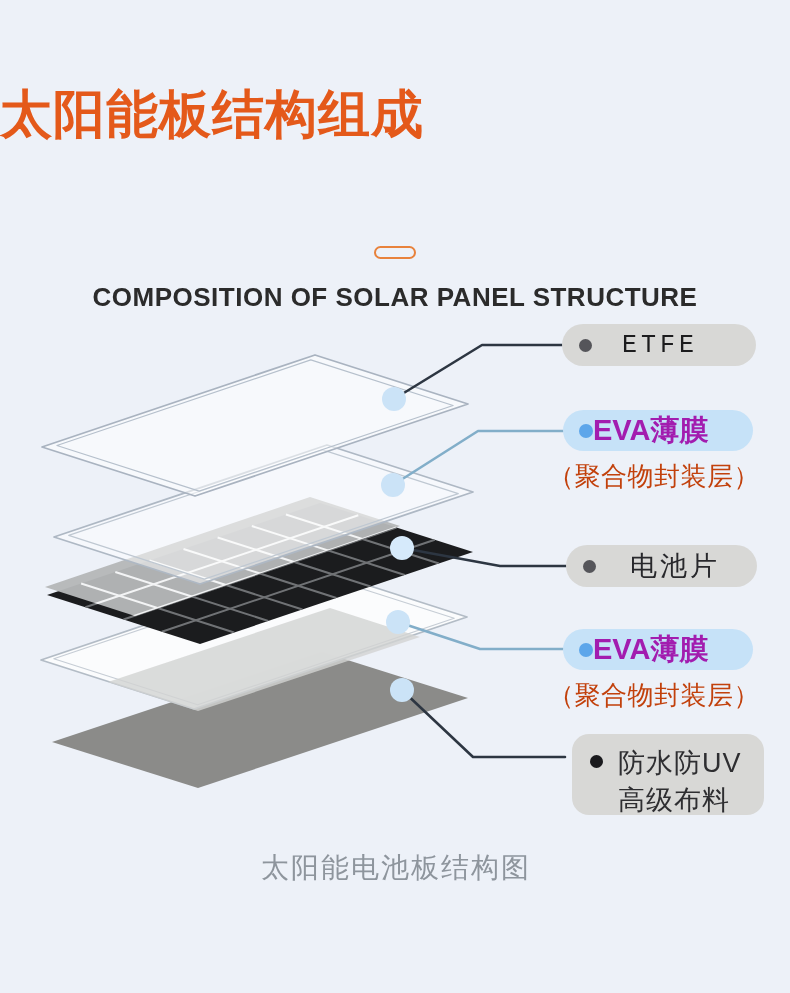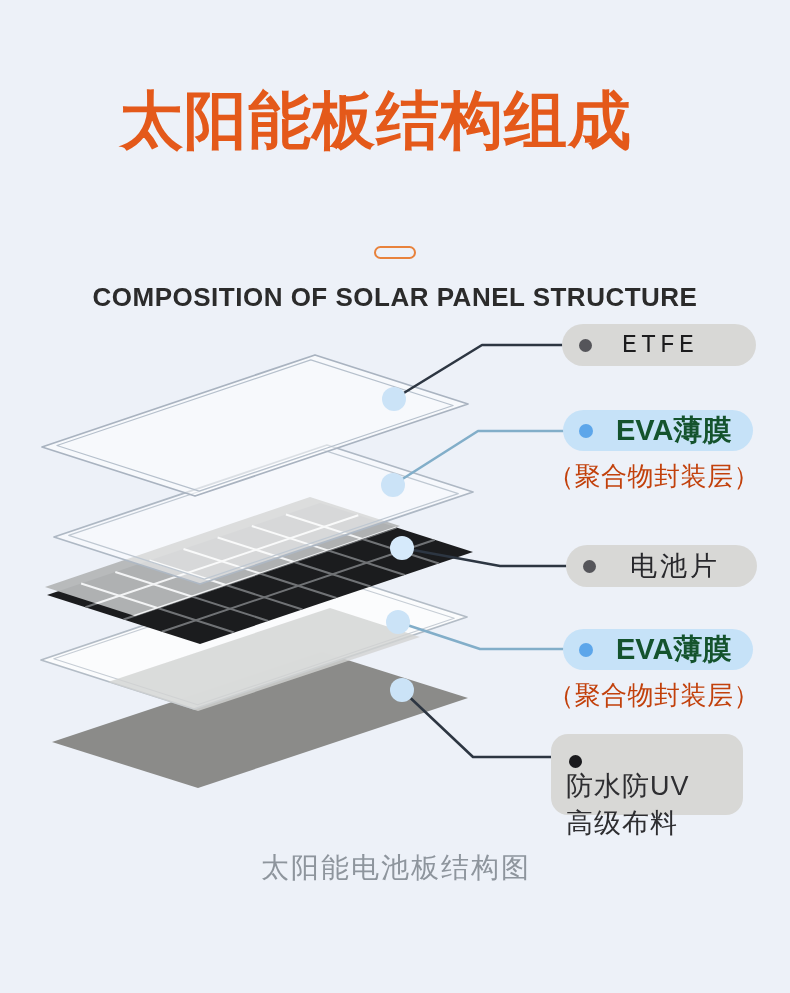--- a/index.html
+++ b/index.html
@@ -10,22 +10,22 @@
     overflow: hidden;
   }
   #canvas {
     position: relative;
     width: 790px; height: 993px;
     background: #edf1f8;
   }
   
   .title {
     position: absolute; top: 86px; left: 0; width: 632px;
-    text-align: right;
-    font-size: 63px; font-weight: 900; letter-spacing: 1px;
+    text-align: left;
+    font-size: 52px; font-weight: 900; letter-spacing: 1px;
     color: #e4591a;
     line-height: 1.1;
     white-space: nowrap;
   }
   .divider-pill {
     position: absolute; top: 246px; left: 50%;
     transform: translateX(-50%);
     width: 38px; height: 9px;
     border: 2.5px solid #e8823c;
     border-radius: 8px;
@@ -53,34 +53,34 @@
     border-radius: 50%;
     flex: 0 0 auto;
   }
   .dot-darkgray { width: 13px; height: 13px; background: #55555a; margin-left: 17px; }
   .dot-blue     { width: 14px; height: 14px; background: #5da6ea; margin-left: 16px; }
   .dot-black    { width: 13px; height: 13px; background: #1a1a1d; margin-left: 18px; }
   .pill-etfe   { left: 562px; top: 324px; width: 194px; height: 42px; }
   .pill-etfe .txt { margin-left: 30px; font-size: 25px; letter-spacing: 4px; color: #1c1c1e; font-weight: 500; font-family: Liberation Mono, monospace; }
   .pill-eva1   { left: 563px; top: 410px; width: 190px; height: 41px; }
   .pill-eva2   { left: 563px; top: 629px; width: 190px; height: 41px; }
-  .pill-eva1 .txt, .pill-eva2 .txt { margin-left: 23px; font-size: 29px; font-weight: 800; color: #14532d; }
+  .pill-eva1 .txt, .pill-eva2 .txt { font-size: 29px; font-weight: 800; color: #a21caf; }
   .sublabel {
     position: absolute; width: 206px; text-align: right;
     font-size: 26px; color: #c2410c; letter-spacing: 0.5px;
     white-space: nowrap;
   }
   .sub-eva1 { left: 548px; top: 459px; }
   .sub-eva2 { left: 548px; top: 678px; }
   .pill-cell   { left: 566px; top: 545px; width: 191px; height: 42px; }
   .pill-cell .txt { margin-left: 34px; font-size: 27px; letter-spacing: 3px; color: #28282c; font-weight: 500; }
   .pill-fabric {
-    left: 551px; top: 734px; width: 192px; height: 81px;
+    left: 572px; top: 734px; width: 192px; height: 81px;
     border-radius: 17px;
-    align-items: flex-start; padding-top: 11px; flex-direction: column;
+    align-items: flex-start; padding-top: 11px;
   }
   .pill-fabric .dot-black { margin-top: 10px; }
   .pill-fabric .txt {
     margin-left: 15px; font-size: 27px; line-height: 37px;
     color: #2e2e31; font-weight: 500; letter-spacing: 1px;
   }
   
   .caption {
     position: absolute; left: 211px; top: 849px; width: 320px;
     text-align: right;

